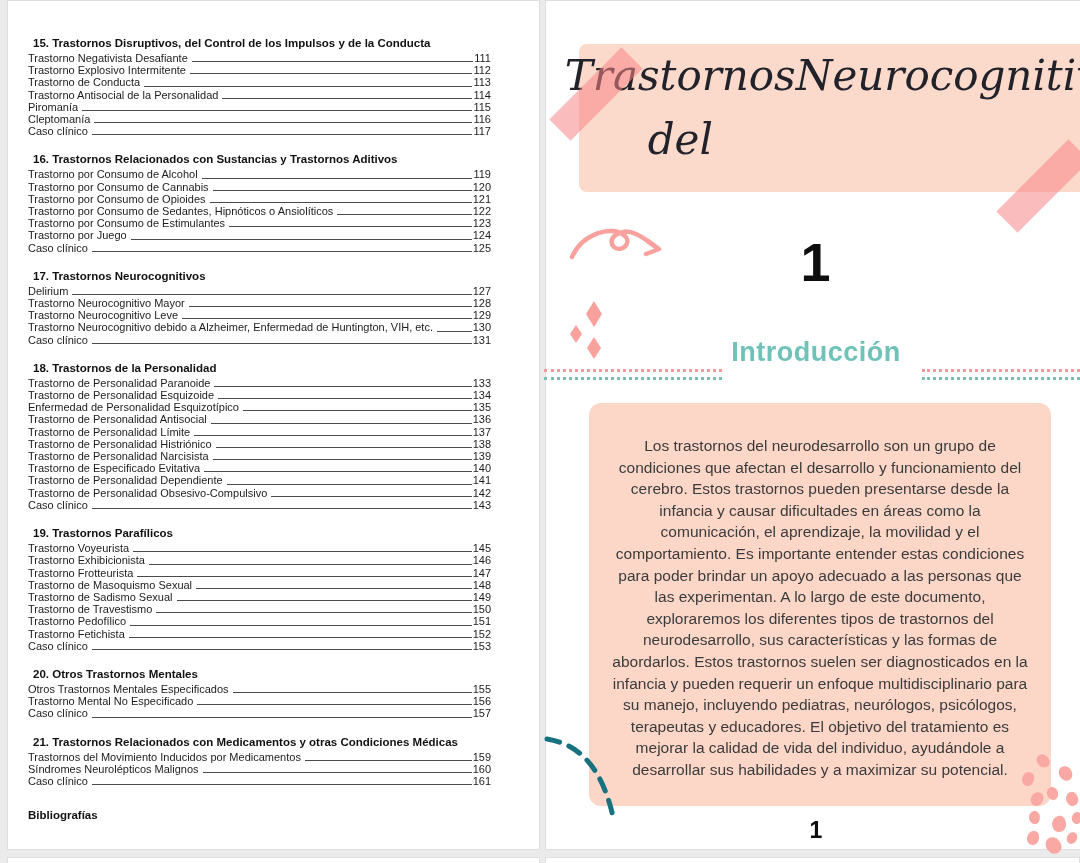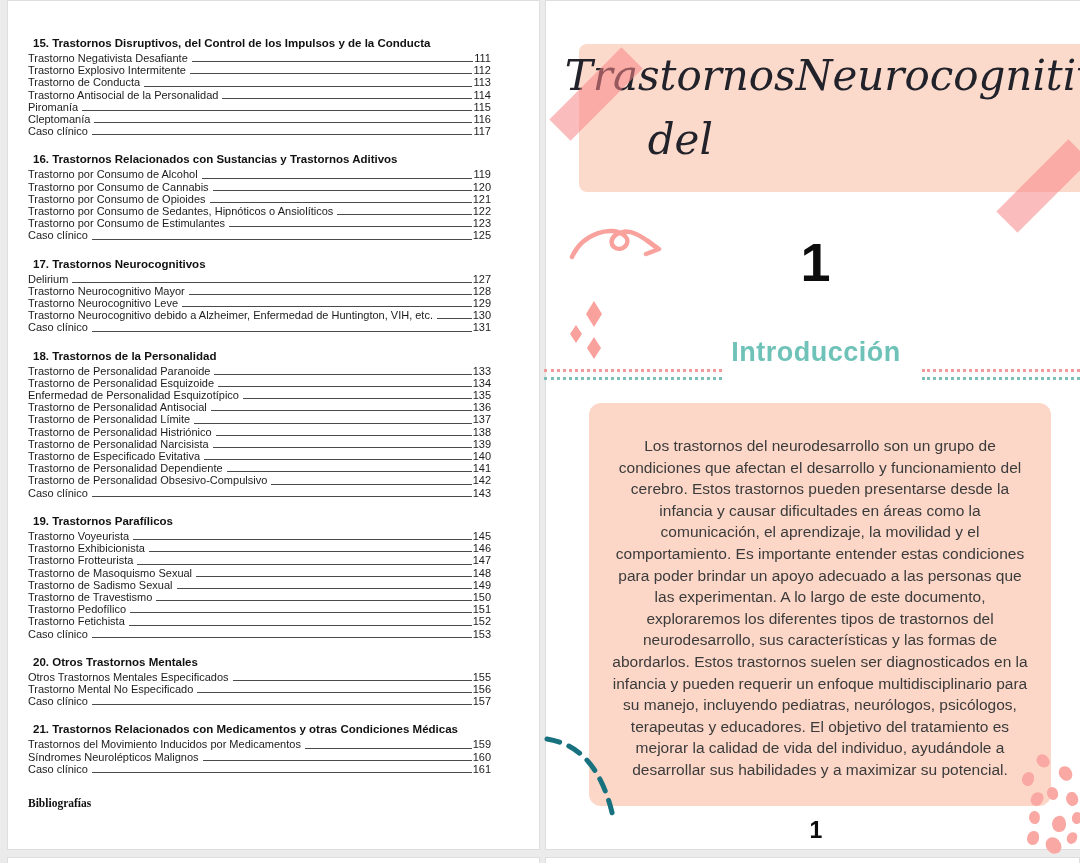--- a/index.html
+++ b/index.html
@@ -13,21 +13,21 @@
   
   #left-page{left:7px;top:0;width:533px;height:850px;}
   .toc{padding:36px 0 0 20px;width:463px;color:#1c1c1c;}
   .toc-section{margin-top:16px;}
   .toc-section:first-child{margin-top:0;}
   .toc-title{font-size:11.5px;font-weight:bold;line-height:13px;margin:0 0 2px 5px;color:#111;}
   .toc-row{display:flex;align-items:flex-end;font-size:11px;line-height:12.2px;}
   .toc-label{white-space:nowrap;padding-right:4px;}
   .toc-leader{flex:1;border-bottom:1px solid #4a4a4a;margin-bottom:2px;min-width:8px;}
   .toc-page{padding-left:1px;white-space:nowrap;}
-  .toc-footer{font-size:11.5px;font-weight:bold;margin-top:22px;color:#111;font-family:Liberation Serif, serif;}
+  .toc-footer{font-size:11.5px;font-weight:bold;margin-top:22px;color:#111;}
   
   #right-page{left:545px;top:0;width:540px;height:850px;}
   #right-page > *{position:absolute;}
   .title-card{
     left:33px;top:43px;width:532px;height:148px;border-radius:8px;
     background:var(--card,#fcdacb);
     display:flex;flex-direction:row;justify-content:center;text-align:center;
   }
   .title-line{
     font-family:"DejaVu Serif", serif;font-style:italic;font-size:42px;line-height:64px;
@@ -134,20 +134,25 @@
         </div>
         <div class="toc-row">
           <span class="toc-label">Trastorno por Consumo de Sedantes, Hipnóticos o Ansiolíticos</span>
           <span class="toc-leader"></span>
           <span class="toc-page">122</span>
         </div>
         <div class="toc-row">
           <span class="toc-label">Trastorno por Consumo de Estimulantes</span>
           <span class="toc-leader"></span>
           <span class="toc-page">123</span>
+        </div>
+        <div class="toc-row">
+          <span class="toc-label">Trastorno por Juego</span>
+          <span class="toc-leader"></span>
+          <span class="toc-page">124</span>
         </div>
         <div class="toc-row">
           <span class="toc-label">Caso clínico</span>
           <span class="toc-leader"></span>
           <span class="toc-page">125</span>
         </div>
       </div>
       <div class="toc-section">
         <div class="toc-title">17. Trastornos Neurocognitivos</div>
         <div class="toc-row">

